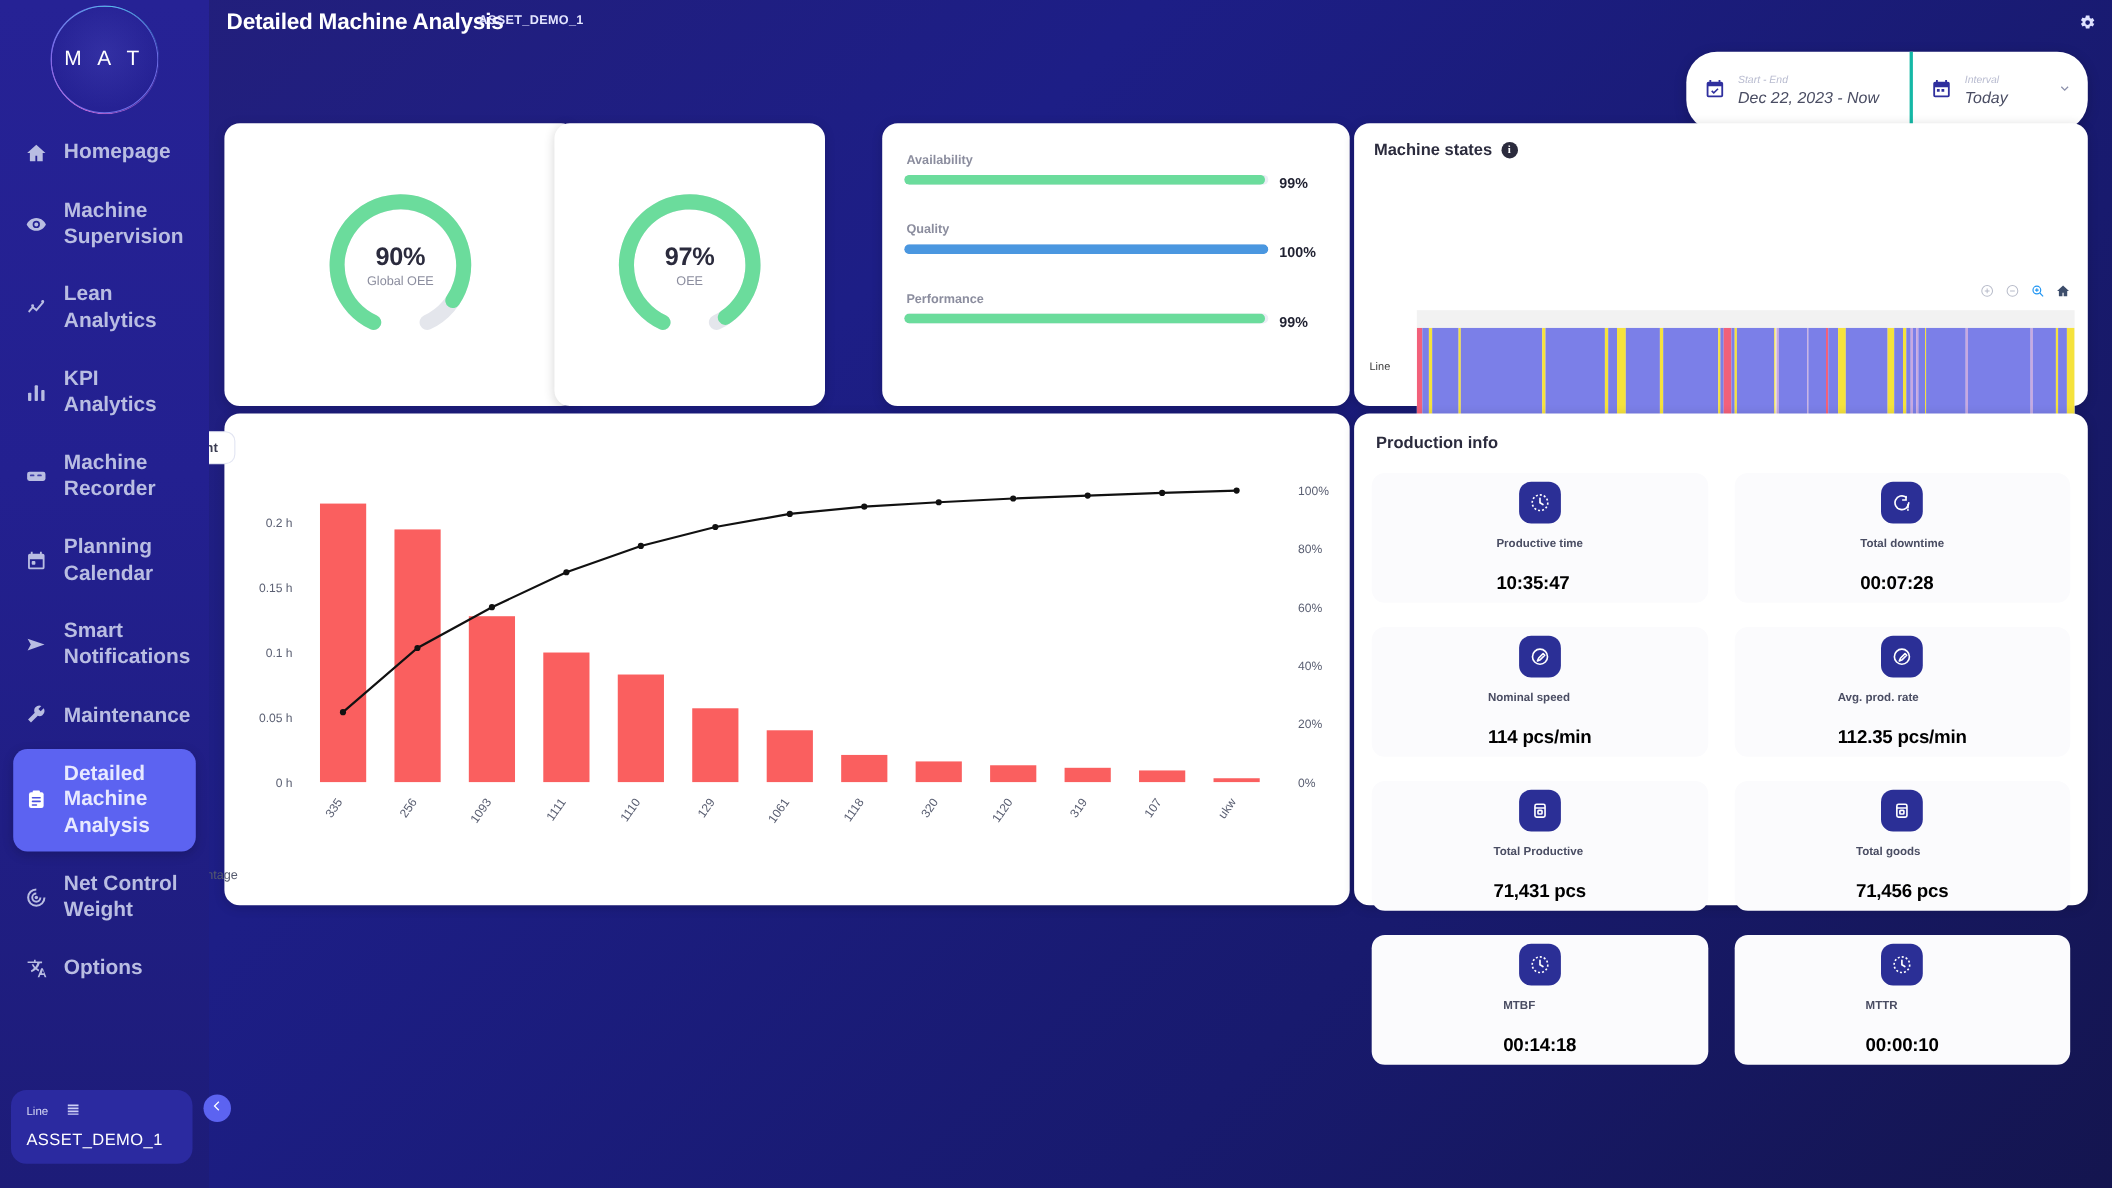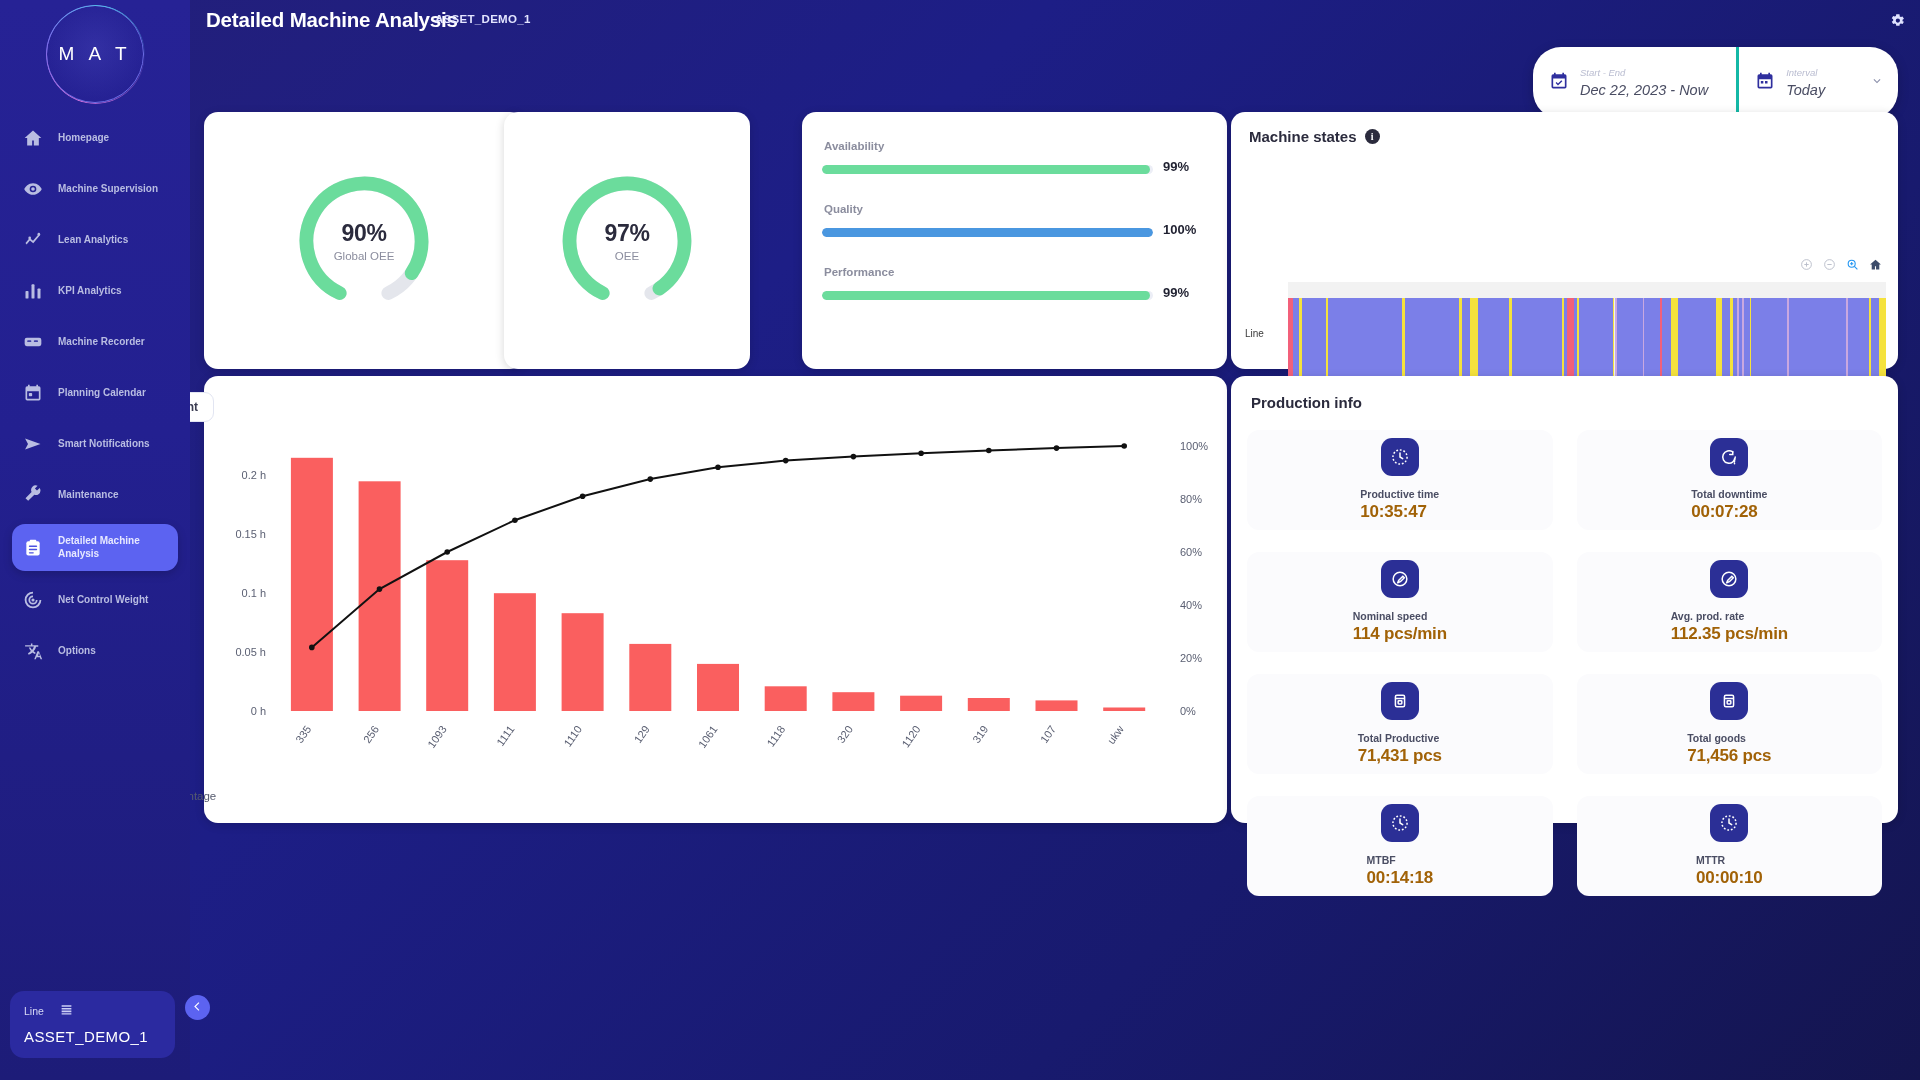--- a/index.html
+++ b/index.html
@@ -36,21 +36,21 @@
     -webkit-mask-composite: xor; mask-composite: exclude;
   }
   .logo-text { color: #fff; font-size: 19px; letter-spacing: 5px; font-weight: 300; }
 
   .nav { margin-top: 8px; padding: 0 12px; }
   .nav-item {
     display: flex; align-items: center; gap: 14px;
     padding: 11px 10px; margin-bottom: 7px; border-radius: 13px;
     color: #e7e9ff; cursor: pointer; min-height: 44px;
   }
-  .nav-item .nav-label { font-size: 10px; font-weight: 700; line-height: 1.25; }
+  .nav-item .nav-label { font-size: 19px; font-weight: 700; line-height: 1.25; }
   .nav-item .nav-ico { width: 22px; min-width:22px; height: 22px; display:flex; align-items:center; justify-content:center; }
   .nav-item .nav-ico svg { width: 20px; height: 20px; fill: #ffffff; }
   .nav-item.active { background: #5c63f1; box-shadow: 0 3px 10px rgba(0,0,0,0.18); }
   .nav-item.dim .nav-label { color: #b9bde2; }
   .nav-item.dim .nav-ico svg { fill: #b9bde2; }
 
   
   #asset-box {
     position:absolute; left: 10px; bottom: 22px; width: 165px;
     background: #2b2aa0; border-radius: 14px; padding: 11px 14px 13px 14px;
@@ -107,21 +107,21 @@
     position:absolute; inset: 0; display:flex; flex-direction:column;
     align-items:center; justify-content:center; text-align:center;
   }
   .gauge-val { font-size: 23px; font-weight: 800; color:#2b2b3d; letter-spacing:-0.3px; }
   .gauge-lab { font-size: 11.5px; color:#8b8d9e; margin-top: 3px; }
 
   
   .bars { padding: 28px 28px 0 20px; }
   .bar-block { margin-bottom: 29px; }
   .bar-label { font-size: 11.5px; font-weight:700; color:#8b8d9e; margin-bottom: 7px; margin-left:2px; }
-  .bar-row { display:flex; align-items:flex-end; gap: 10px; }
+  .bar-row { display:flex; align-items:flex-start; gap: 10px; }
   .bar-track { flex:1; height: 9px; border-radius: 5px; background:#eceef6; overflow:hidden; }
   .bar-fill { height: 100%; border-radius: 5px; }
   .bar-pct { font-size: 13px; font-weight:800; color:#1f2030; min-width: 36px; }
 
   
   .card-title { font-size: 15px; font-weight: 800; color:#2b2b3d; }
   #states-head { position:absolute; left: 18px; top: 16px; display:flex; align-items:center; gap: 8px; }
   .info-dot { width: 15px; height:15px; border-radius:50%; background:#2b2b3d; color:#fff; font-size:10px;
     display:flex; align-items:center; justify-content:center; font-weight:800; font-family:"Liberation Serif", serif; cursor:pointer;}
   #states-tools { position:absolute; right: 16px; top: 146px; display:flex; gap: 10px; align-items:center; }
@@ -146,21 +146,21 @@
   .leg-line { width: 28px; height: 2px; background:#111; position:relative; }
   .leg-line::after{ content:""; position:absolute; left:11px; top:-3px; width:6px; height:6px; border-radius:50%; background:#111;}
 
   
   #prod-title { position:absolute; left: 20px; top: 18px; }
   .kpi-grid { position:absolute; left: 16px; top: 54px; right: 16px; display:grid; grid-template-columns: 1fr 1fr; gap: 22px 24px; }
   .kpi { display:flex; align-items:center; gap: 12px; background:#fbfbfd; border-radius: 12px; padding: 8px 10px; flex-direction: column; }
   .kpi-ico { width: 38px; height:38px; min-width:38px; border-radius: 11px; background:#2b2f96; display:flex; align-items:center; justify-content:center; }
   .kpi-ico svg { width: 20px; height: 20px; fill:none; stroke:#fff; stroke-width:1.8; }
   .kpi-lab { font-size: 10.5px; font-weight:700; color:#4a4d63; }
-  .kpi-val { font-size: 17px; font-weight:800; color:#a16207; margin-top: 2px; letter-spacing:-0.2px; }
+  .kpi-val { font-size: 17px; font-weight:800; color:#000000; margin-top: 20px; letter-spacing:-0.2px; }
 </style>
 </head>
 <body>
 
 <div id="sidebar">
   <div class="logo-wrap">
     <div class="logo-circle">
       <span class="logo-text">M A T</span>
     </div>
   </div>

